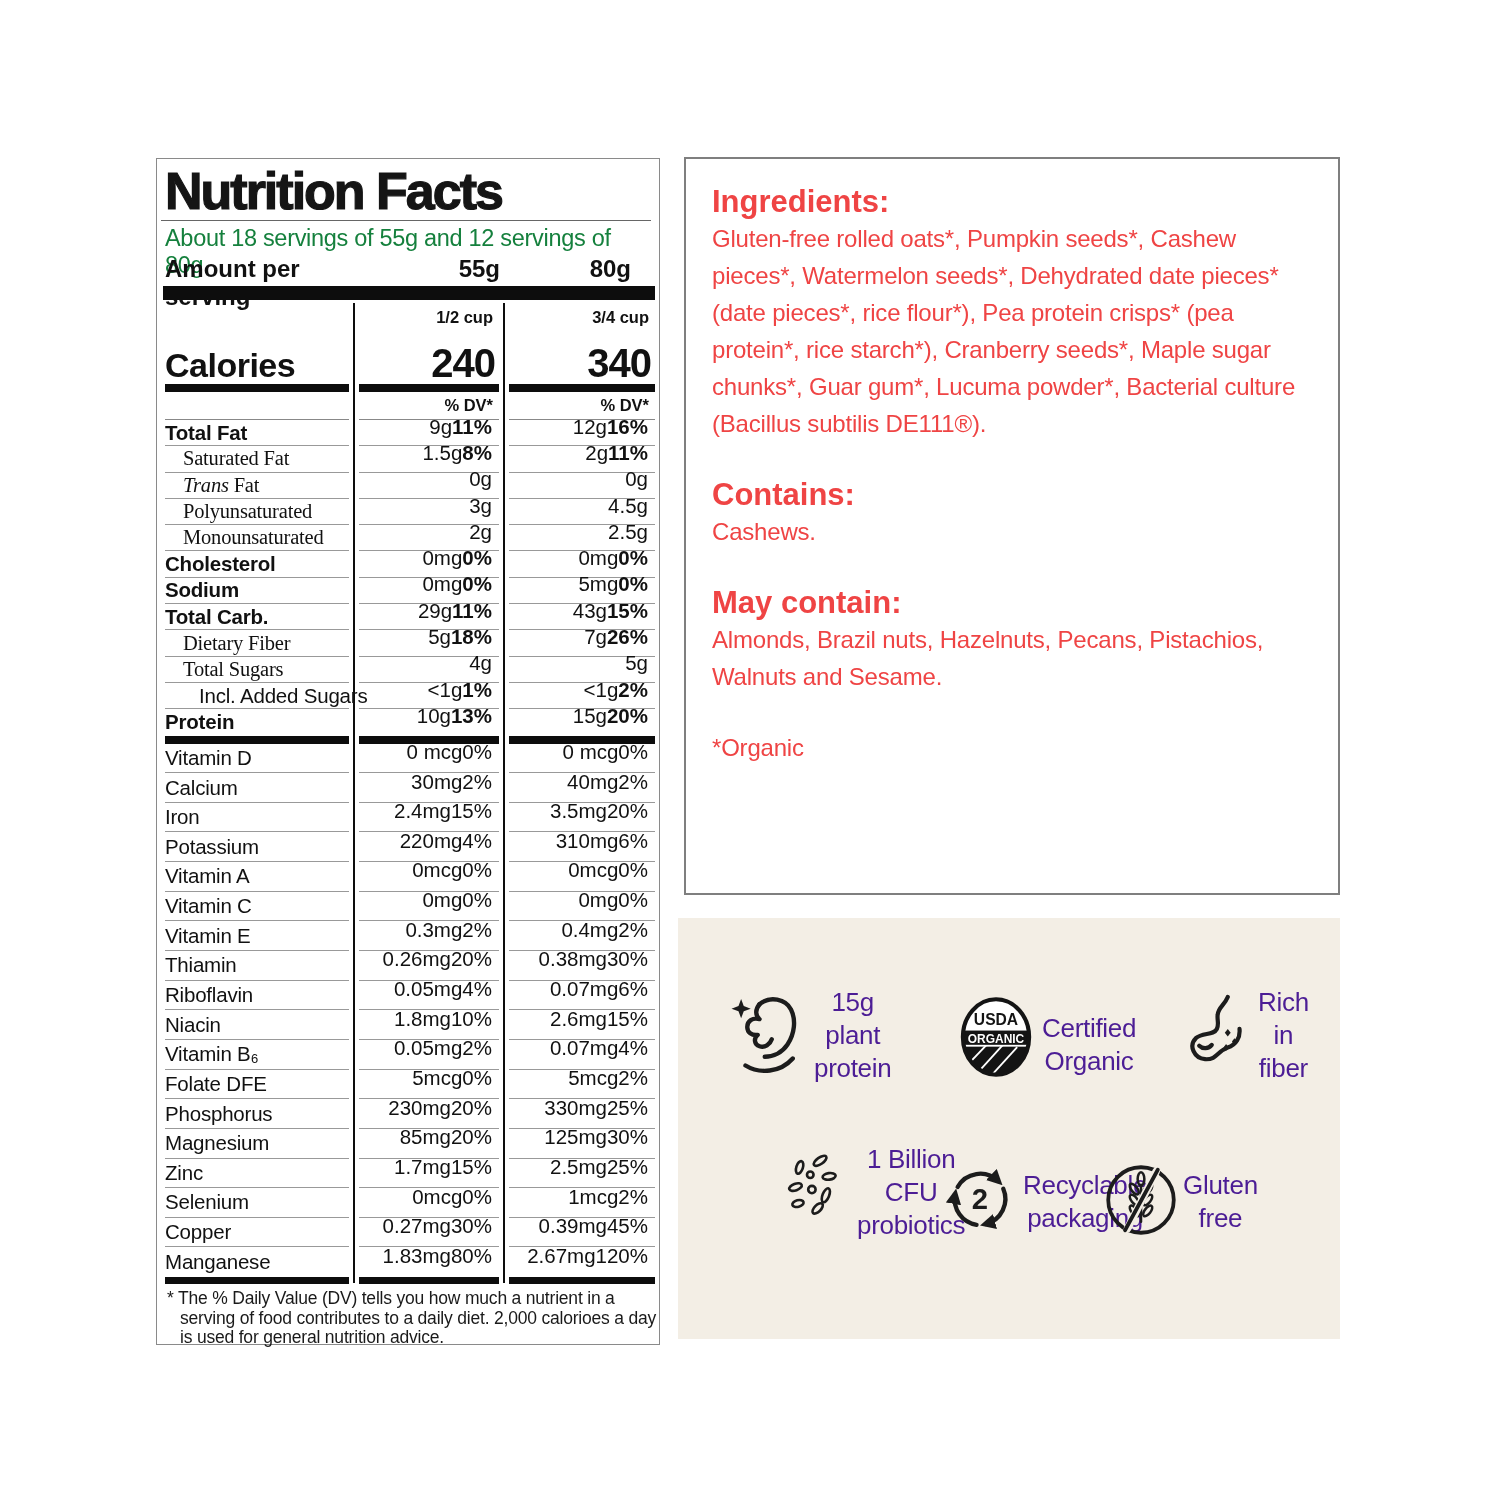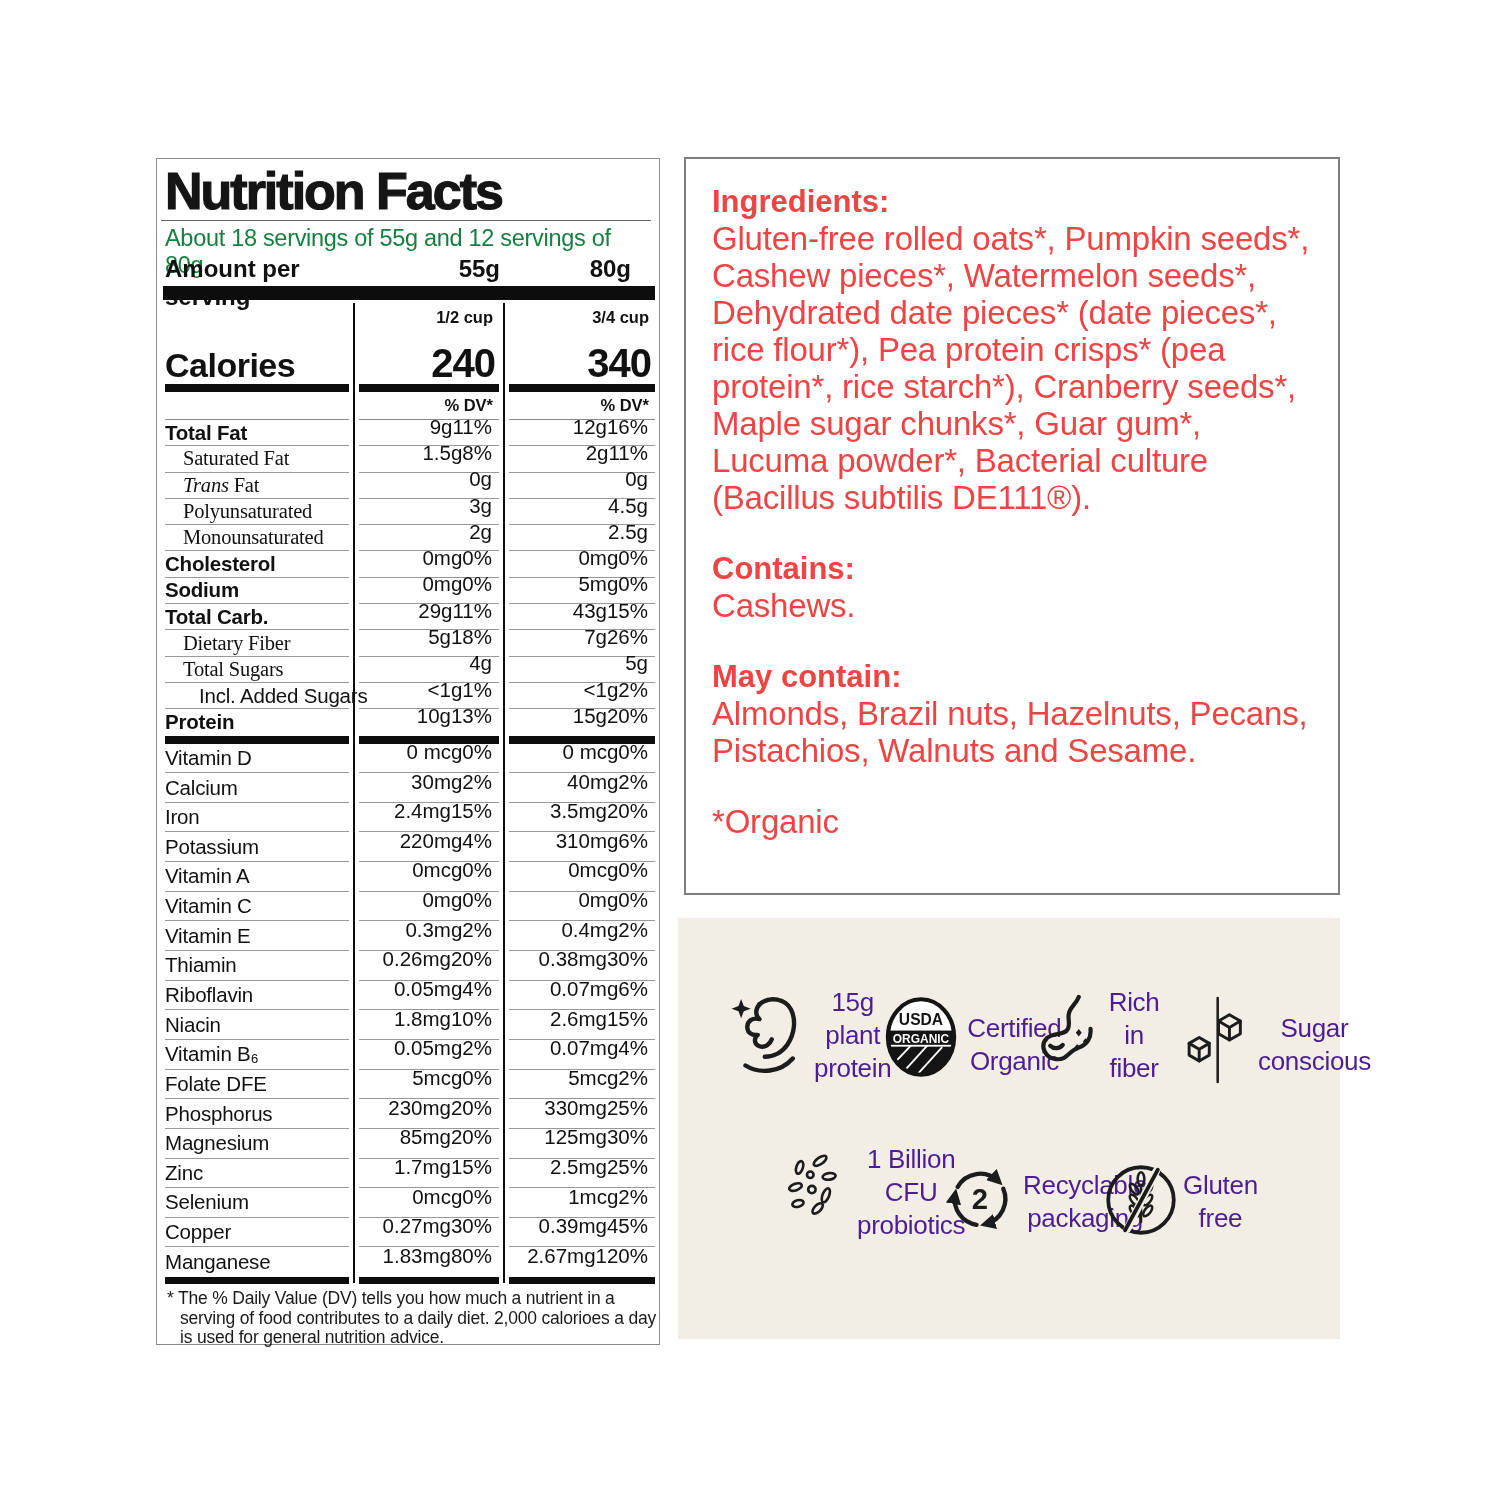--- a/index.html
+++ b/index.html
@@ -48,31 +48,31 @@
   .nrow.h-main{height:26.3px;}
   .nrow.h-micro{height:29.65px;}
   .nrow.nolast{border-bottom:none;}
   .nrow .nname{font-size:20.5px;letter-spacing:-0.2px;white-space:nowrap;}
   .nrow.bold .nname{font-weight:bold;}
   .nrow.ind1{padding-left:18px;font-family:Liberation Serif, serif;}
   .nrow.ind2{padding-left:34px;}
   .vrow{justify-content:flex-end;padding:0 7px 12px 5px;}
   .vrow .amt{font-size:20.5px;}
   .vrow .pct{font-size:20.5px;}
-  .vrow.pbold .pct{font-weight:normal;}
+  .vrow.pbold .pct{font-weight:bold;}
 
   .nf-foot{position:absolute;left:10px;top:1130px;width:480px;font-size:17.5px;line-height:19.5px;
            color:#1a1a1a;padding-left:13px;text-indent:-13px;letter-spacing:-0.2px;}
 
   
   .ing-box{position:absolute;left:684px;top:157px;width:656px;height:738px;
            border:2px solid #7f7f7f;box-sizing:border-box;background:#fff;
            padding:24px 24px 0 26px;color:#ef4444;}
   .ing-h{font-size:31px;font-weight:bold;line-height:37px;}
-  .ing-p{font-size:33px;line-height:37px;letter-spacing:-0.2px;width:608px;}
+  .ing-p{font-size:24px;line-height:37px;letter-spacing:-0.2px;width:608px;}
   .gap34{height:34px;}
 
   
   .badge-panel{position:absolute;left:678px;top:918px;width:662px;height:421px;}
   .badges-row1{display:flex;justify-content:space-between;padding:56px 44px 0 48px;align-items:flex-end;}
   .badges-row2{display:flex;justify-content:center;gap:4px;padding:46px 0 0 14px;align-items:flex-end;}
   .badge{display:flex;flex-direction:row;align-items:center;}
   .badges-row1 .badge{width:122px;}
   .badges-row2 .badge{width:158px;}
   .badge .bicon{display:flex;align-items:flex-end;justify-content:center;height:92px;}
@@ -548,33 +548,20 @@
               <path d="M64 44 l3.5 4.5 -3.5 4.5 -3.5 -4.5 Z"></path>
               <path d="M72 55 l3 4 -3 4 -3 -4 Z"></path>
               <path d="M62 62 l3 4 -3 4 -3 -4 Z"></path>
             </g>
           </svg>
         </div>
         <div class="blabel">Rich in
 fiber</div>
       </div>
 
-      <div class="badge">
-        <div class="bicon">
-          <svg width="84" height="90" viewBox="0 0 100 104" fill="none" stroke="#1c1c1c" stroke-width="3.5" stroke-linejoin="round" stroke-linecap="round">
-            <path d="M52 2 L52 102" stroke-width="3"></path>
-            <path d="M66 22 L79 29.5 L79 44.5 L66 52 L53 44.5 L53 29.5 Z"></path>
-            <path d="M53 29.5 L66 37 L79 29.5 M66 37 L66 52"></path>
-            <path d="M30 49 L42 56 L42 70 L30 77 L18 70 L18 56 Z"></path>
-            <path d="M18 56 L30 63 L42 56 M30 63 L30 77"></path>
-          </svg>
-        </div>
-        <div class="blabel">Sugar
-conscious</div>
-      </div>
     </div>
 
     <div class="badges-row2">
 
       <div class="badge">
         <div class="bicon">
           <svg width="82" height="82" viewBox="0 0 100 100" fill="none" stroke="#1c1c1c" stroke-width="3.2">
             <ellipse cx="30" cy="20" rx="4" ry="8" transform="rotate(18 30 20)"></ellipse>
             <ellipse cx="55" cy="12" rx="4" ry="9" transform="rotate(55 55 12)"></ellipse>
             <circle cx="43" cy="29" r="4"></circle>

